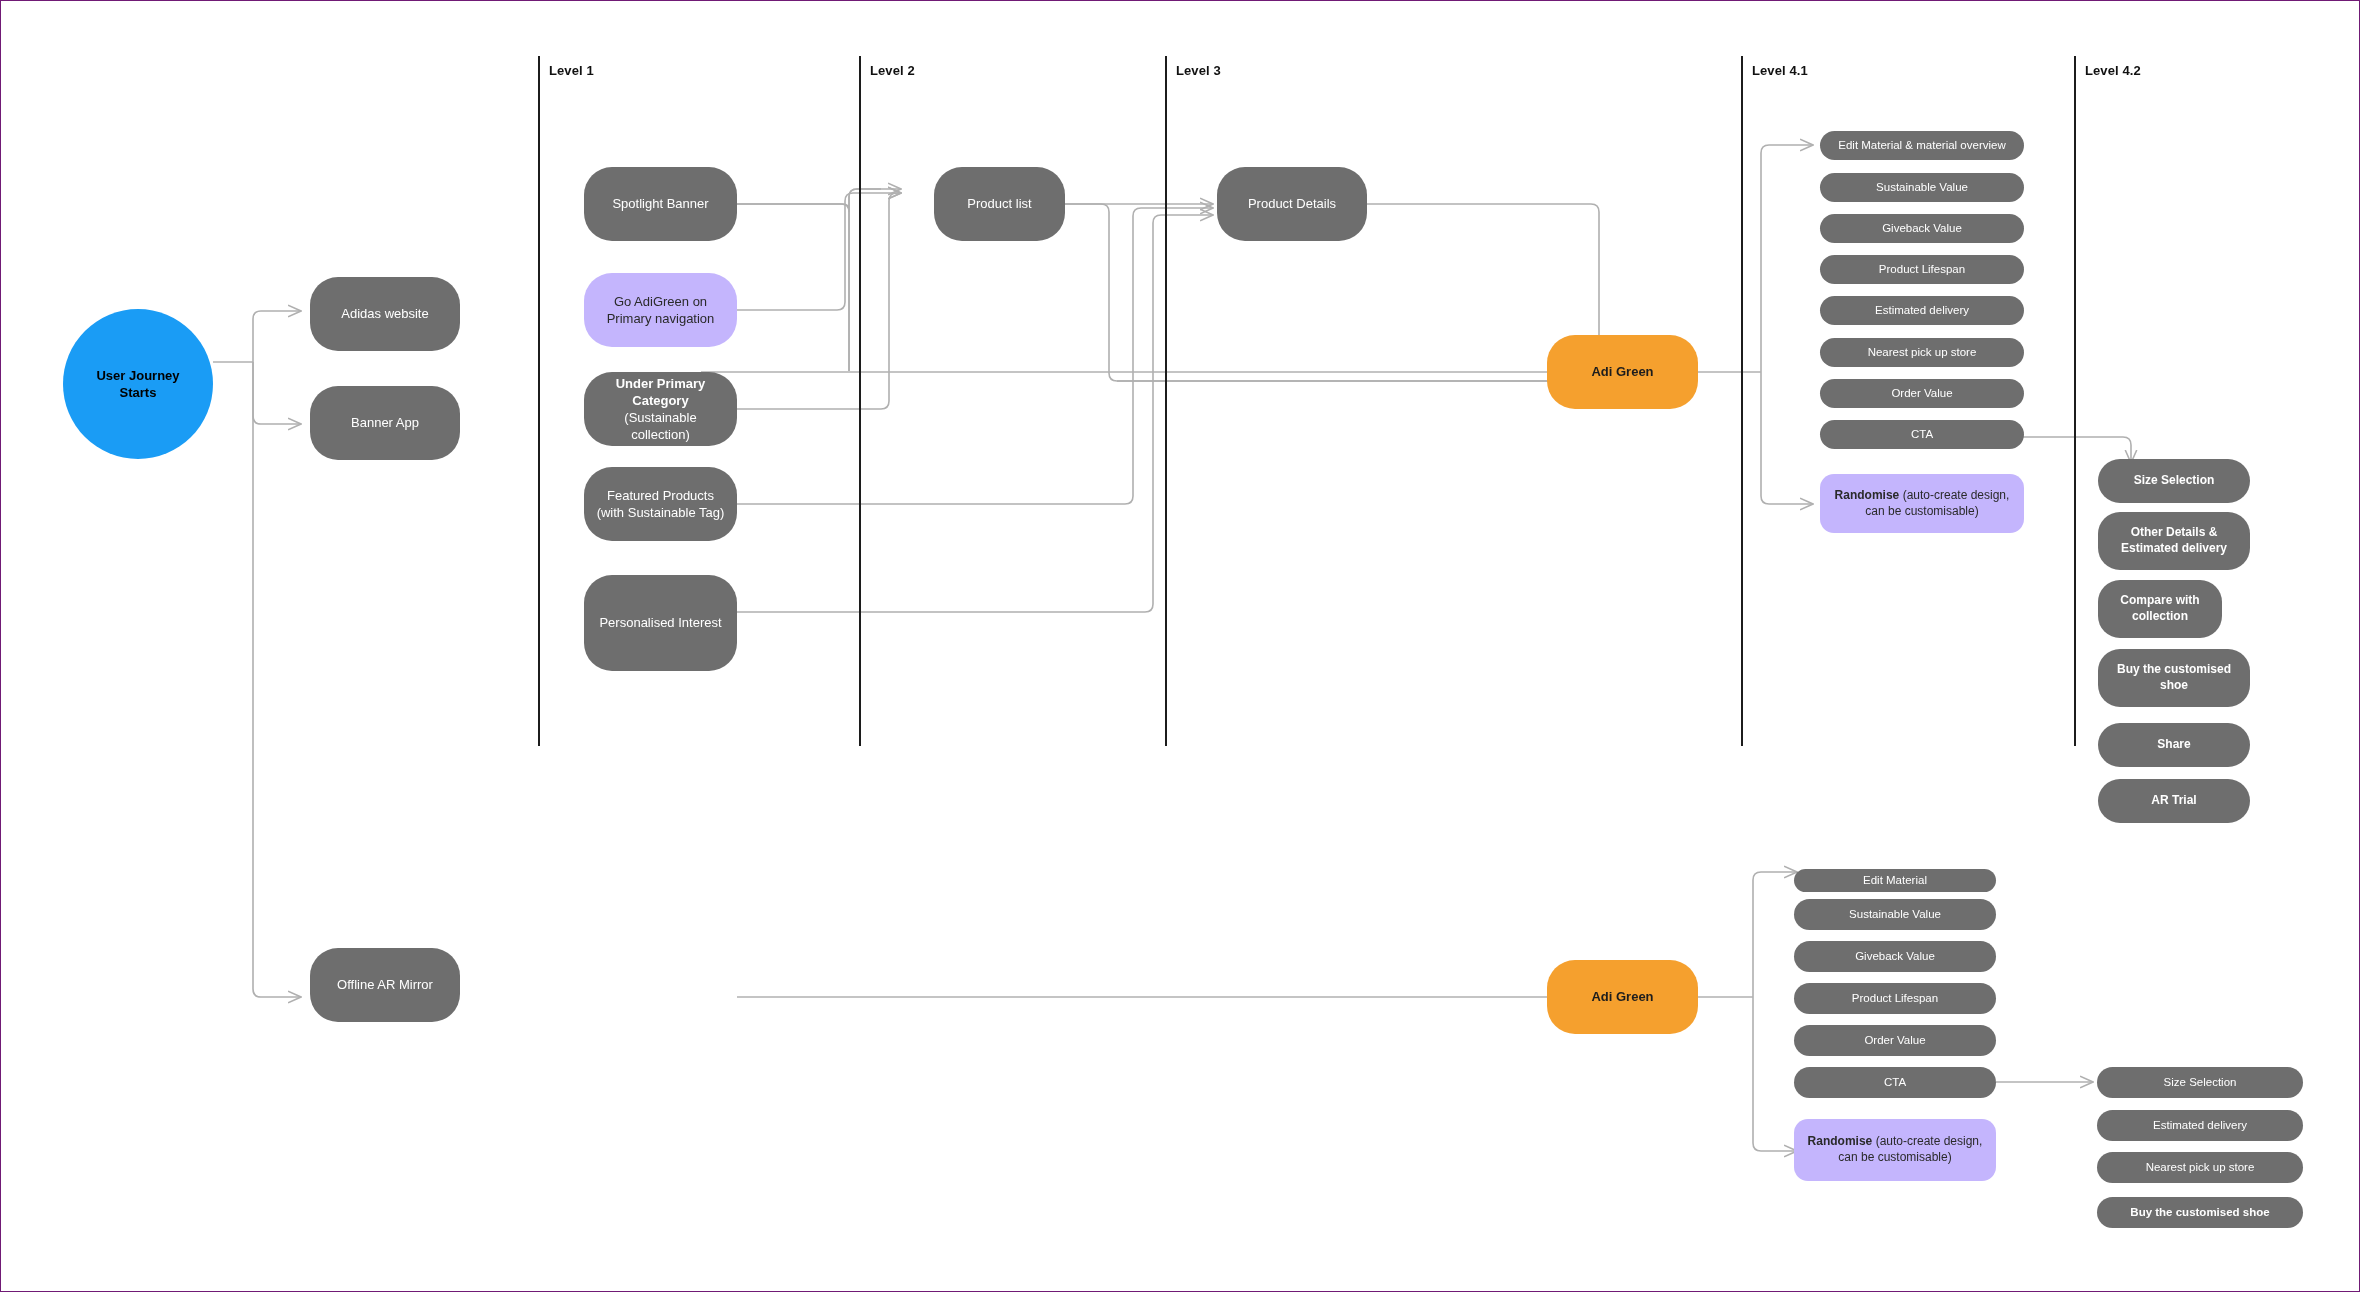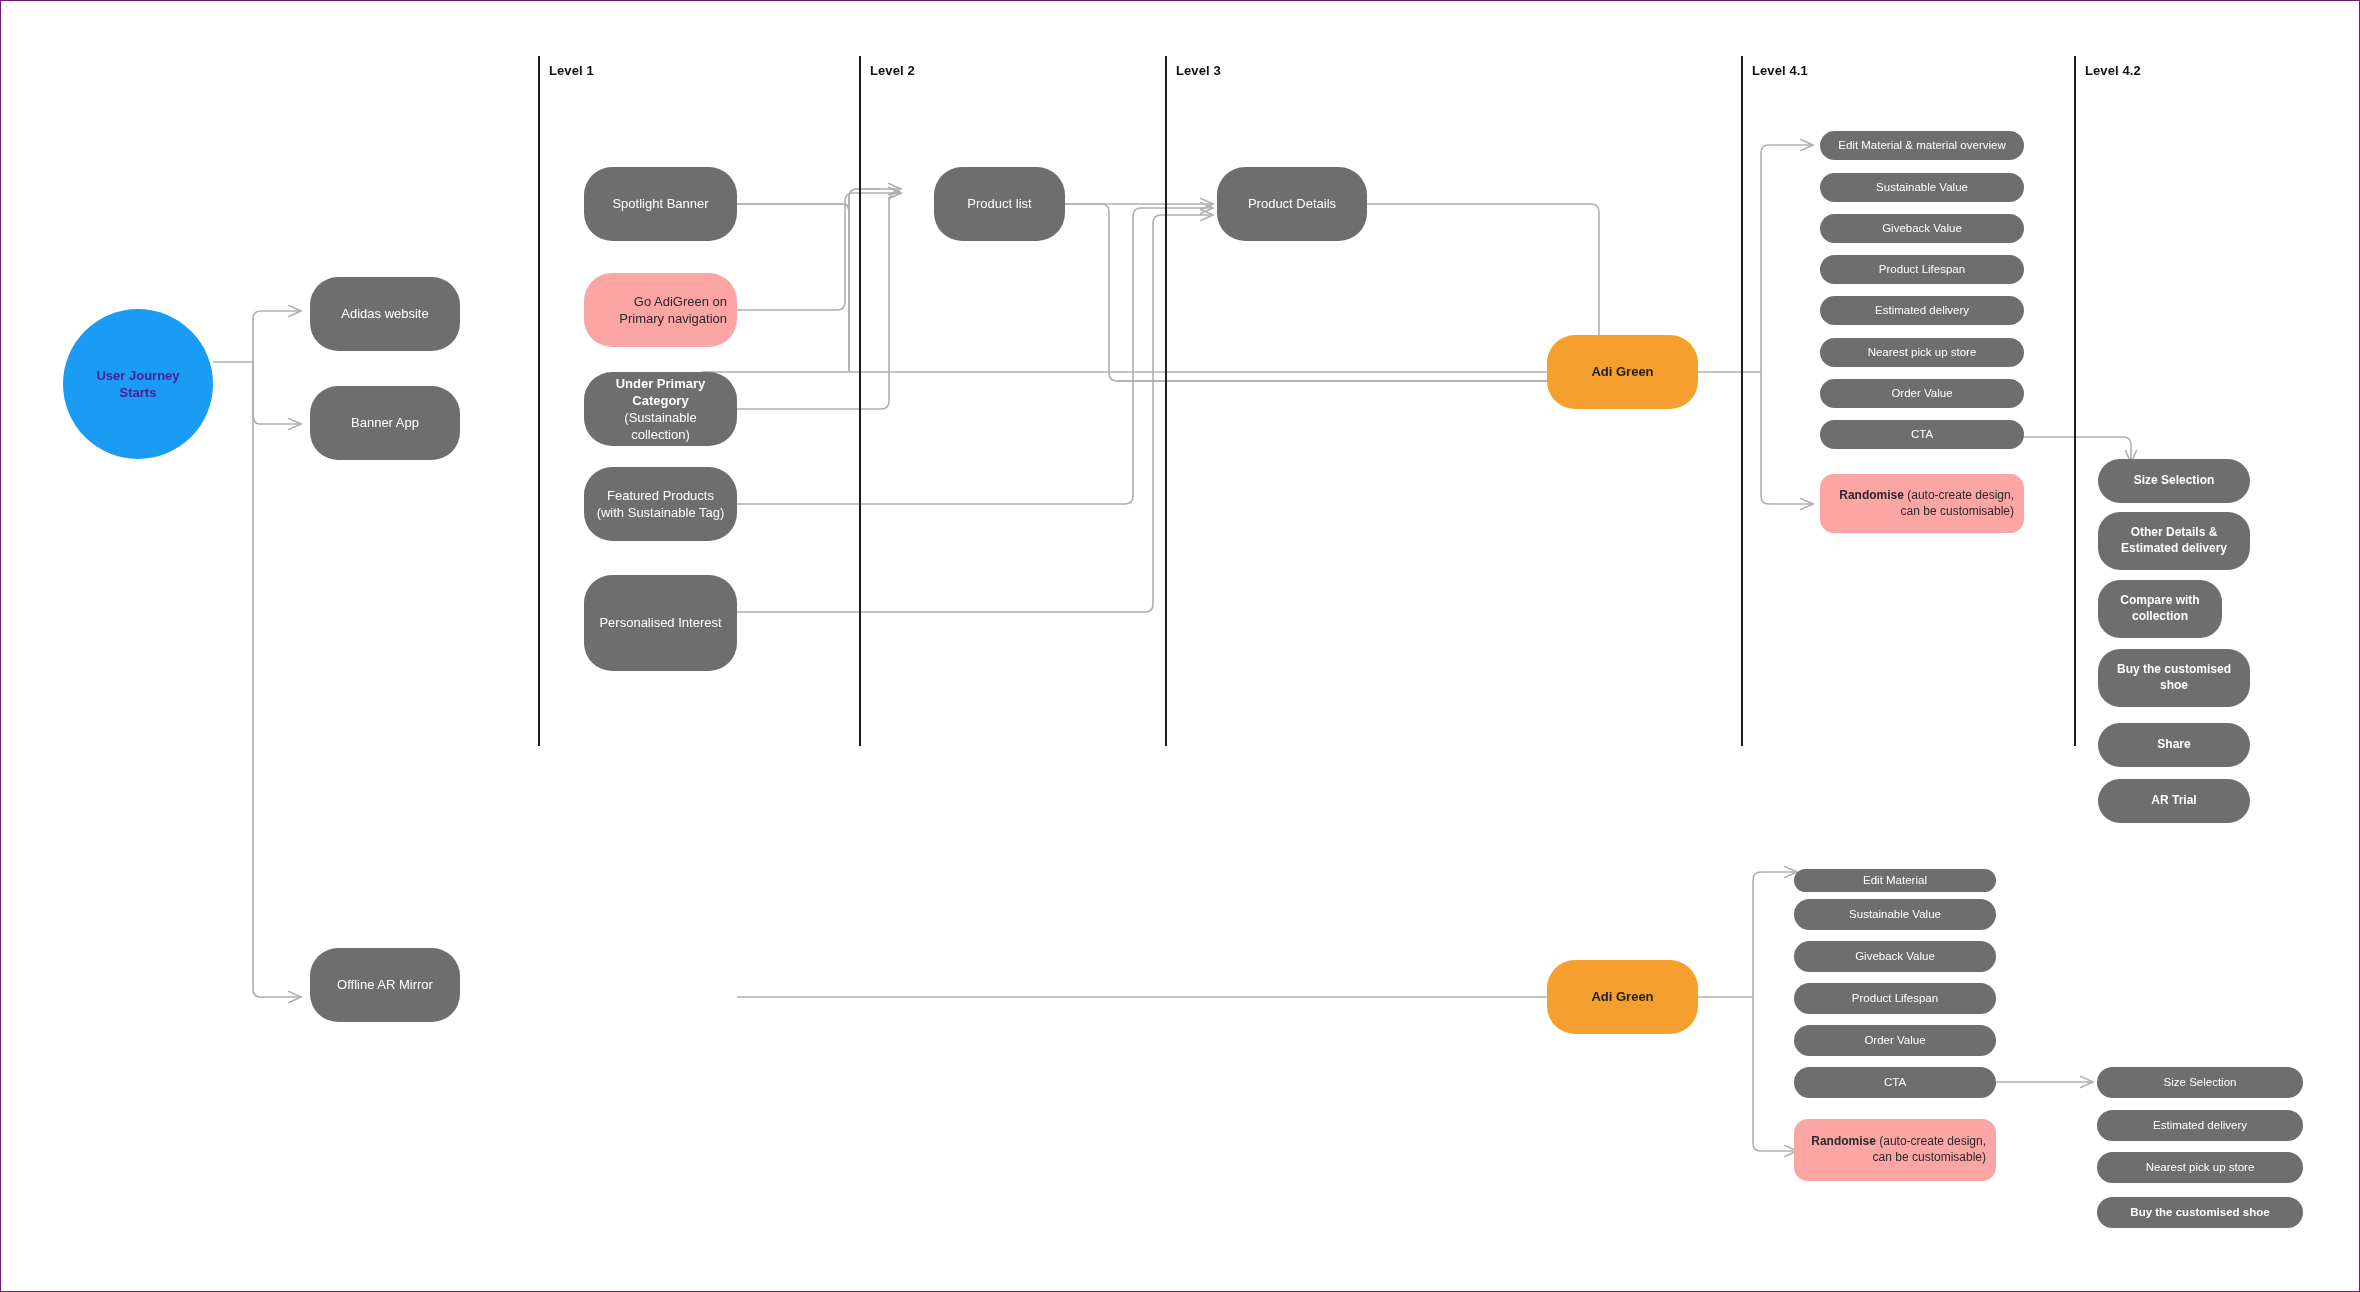--- a/index.html
+++ b/index.html
@@ -19,22 +19,22 @@
     box-sizing:border-box;
     display:flex;align-items:center;justify-content:center;
     text-align:center;
     line-height:1.32;
     border-radius:28px;
     -webkit-font-smoothing:antialiased;
   }
   .node .txt{display:block;padding:0 10px;}
   .grey{background:#6e6e6e;color:#ffffff;}
   .orange{background:#f5a02e;color:#1d1d1d;}
-  .peach{background:#fca5a5;color:#2a2a2a;text-align:right;}
-  .blue{background:#1a9cf5;color:#4c1d95;border-radius:50%;}
+  .peach{background:#c4b5fd;color:#2a2a2a;}
+  .blue{background:#1a9cf5;color:#000000;border-radius:50%;}
   .b{font-weight:700;}
   .pill{border-radius:22px;}
   .lane{
     position:absolute;
     width:0;
     border-left:2px solid #1c1c1c;
   }
   .lane-label{
     position:absolute;
     font-size:13px;

